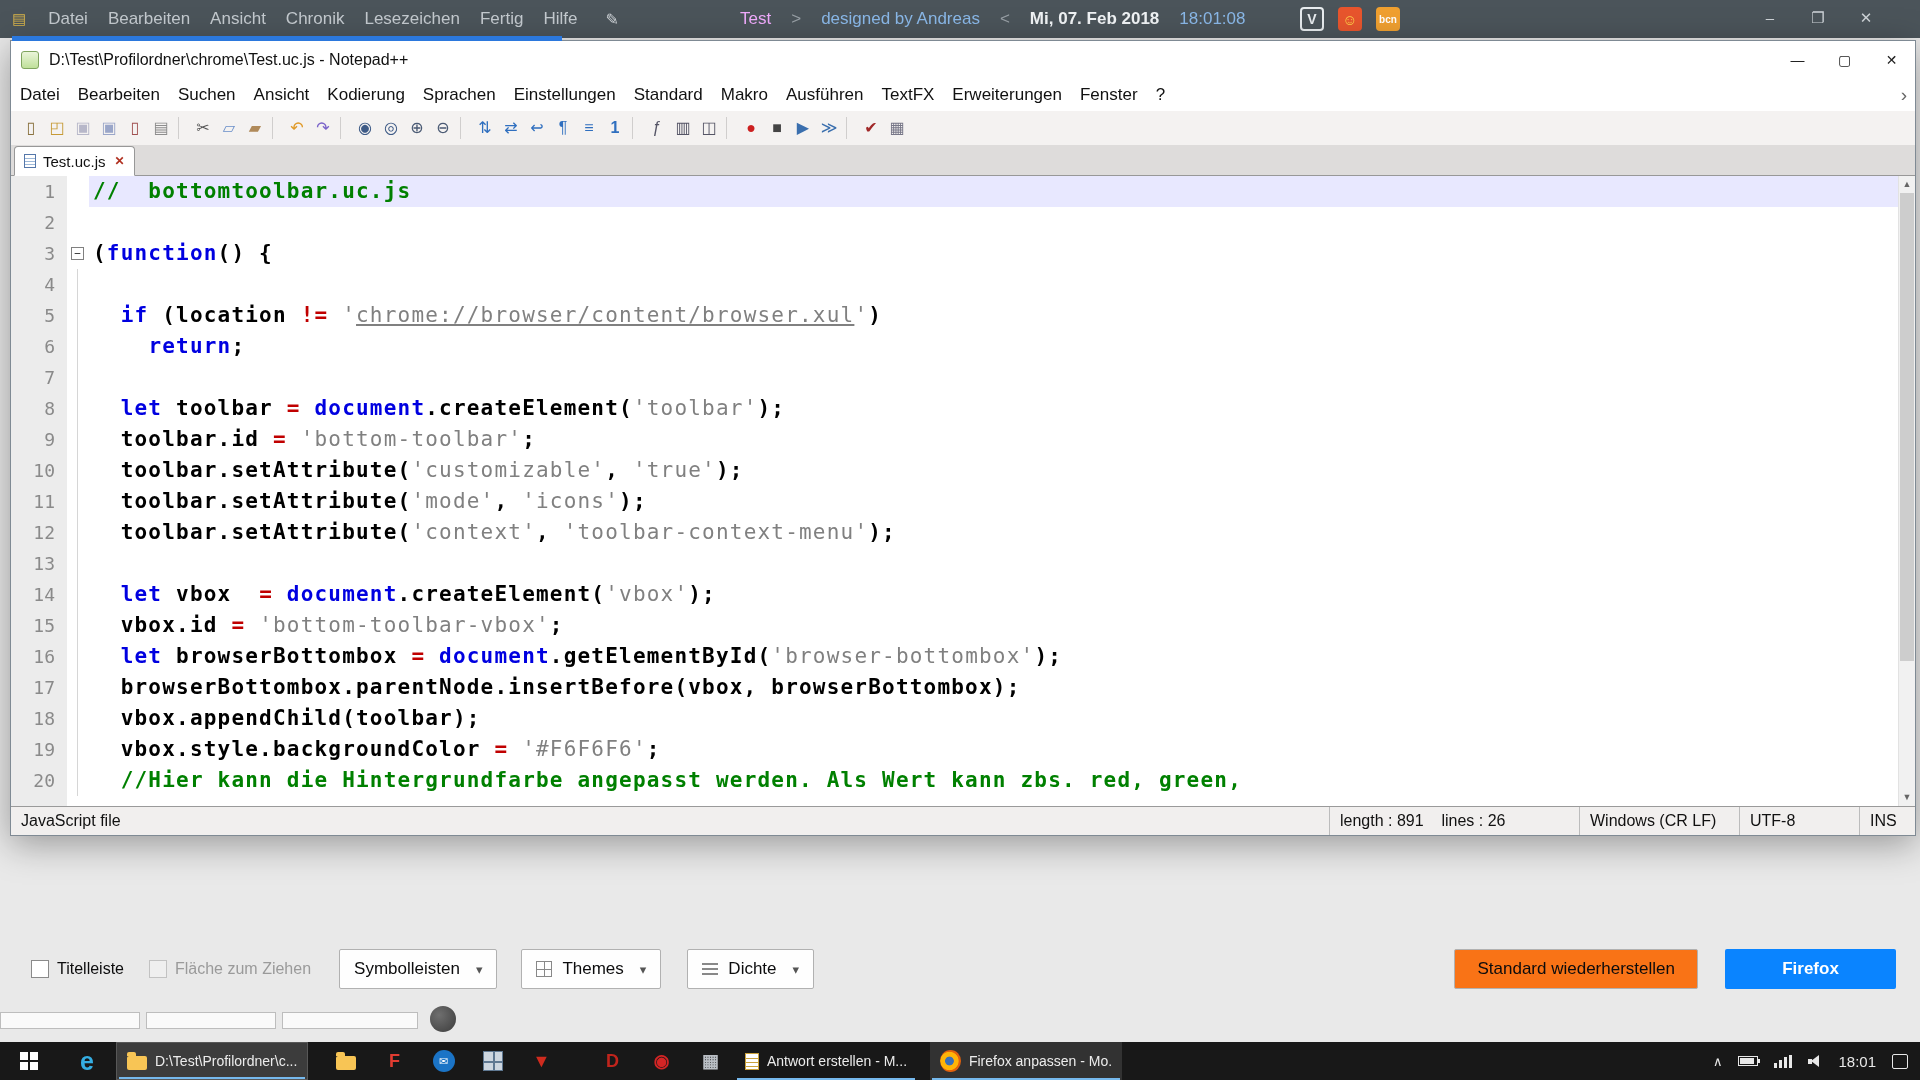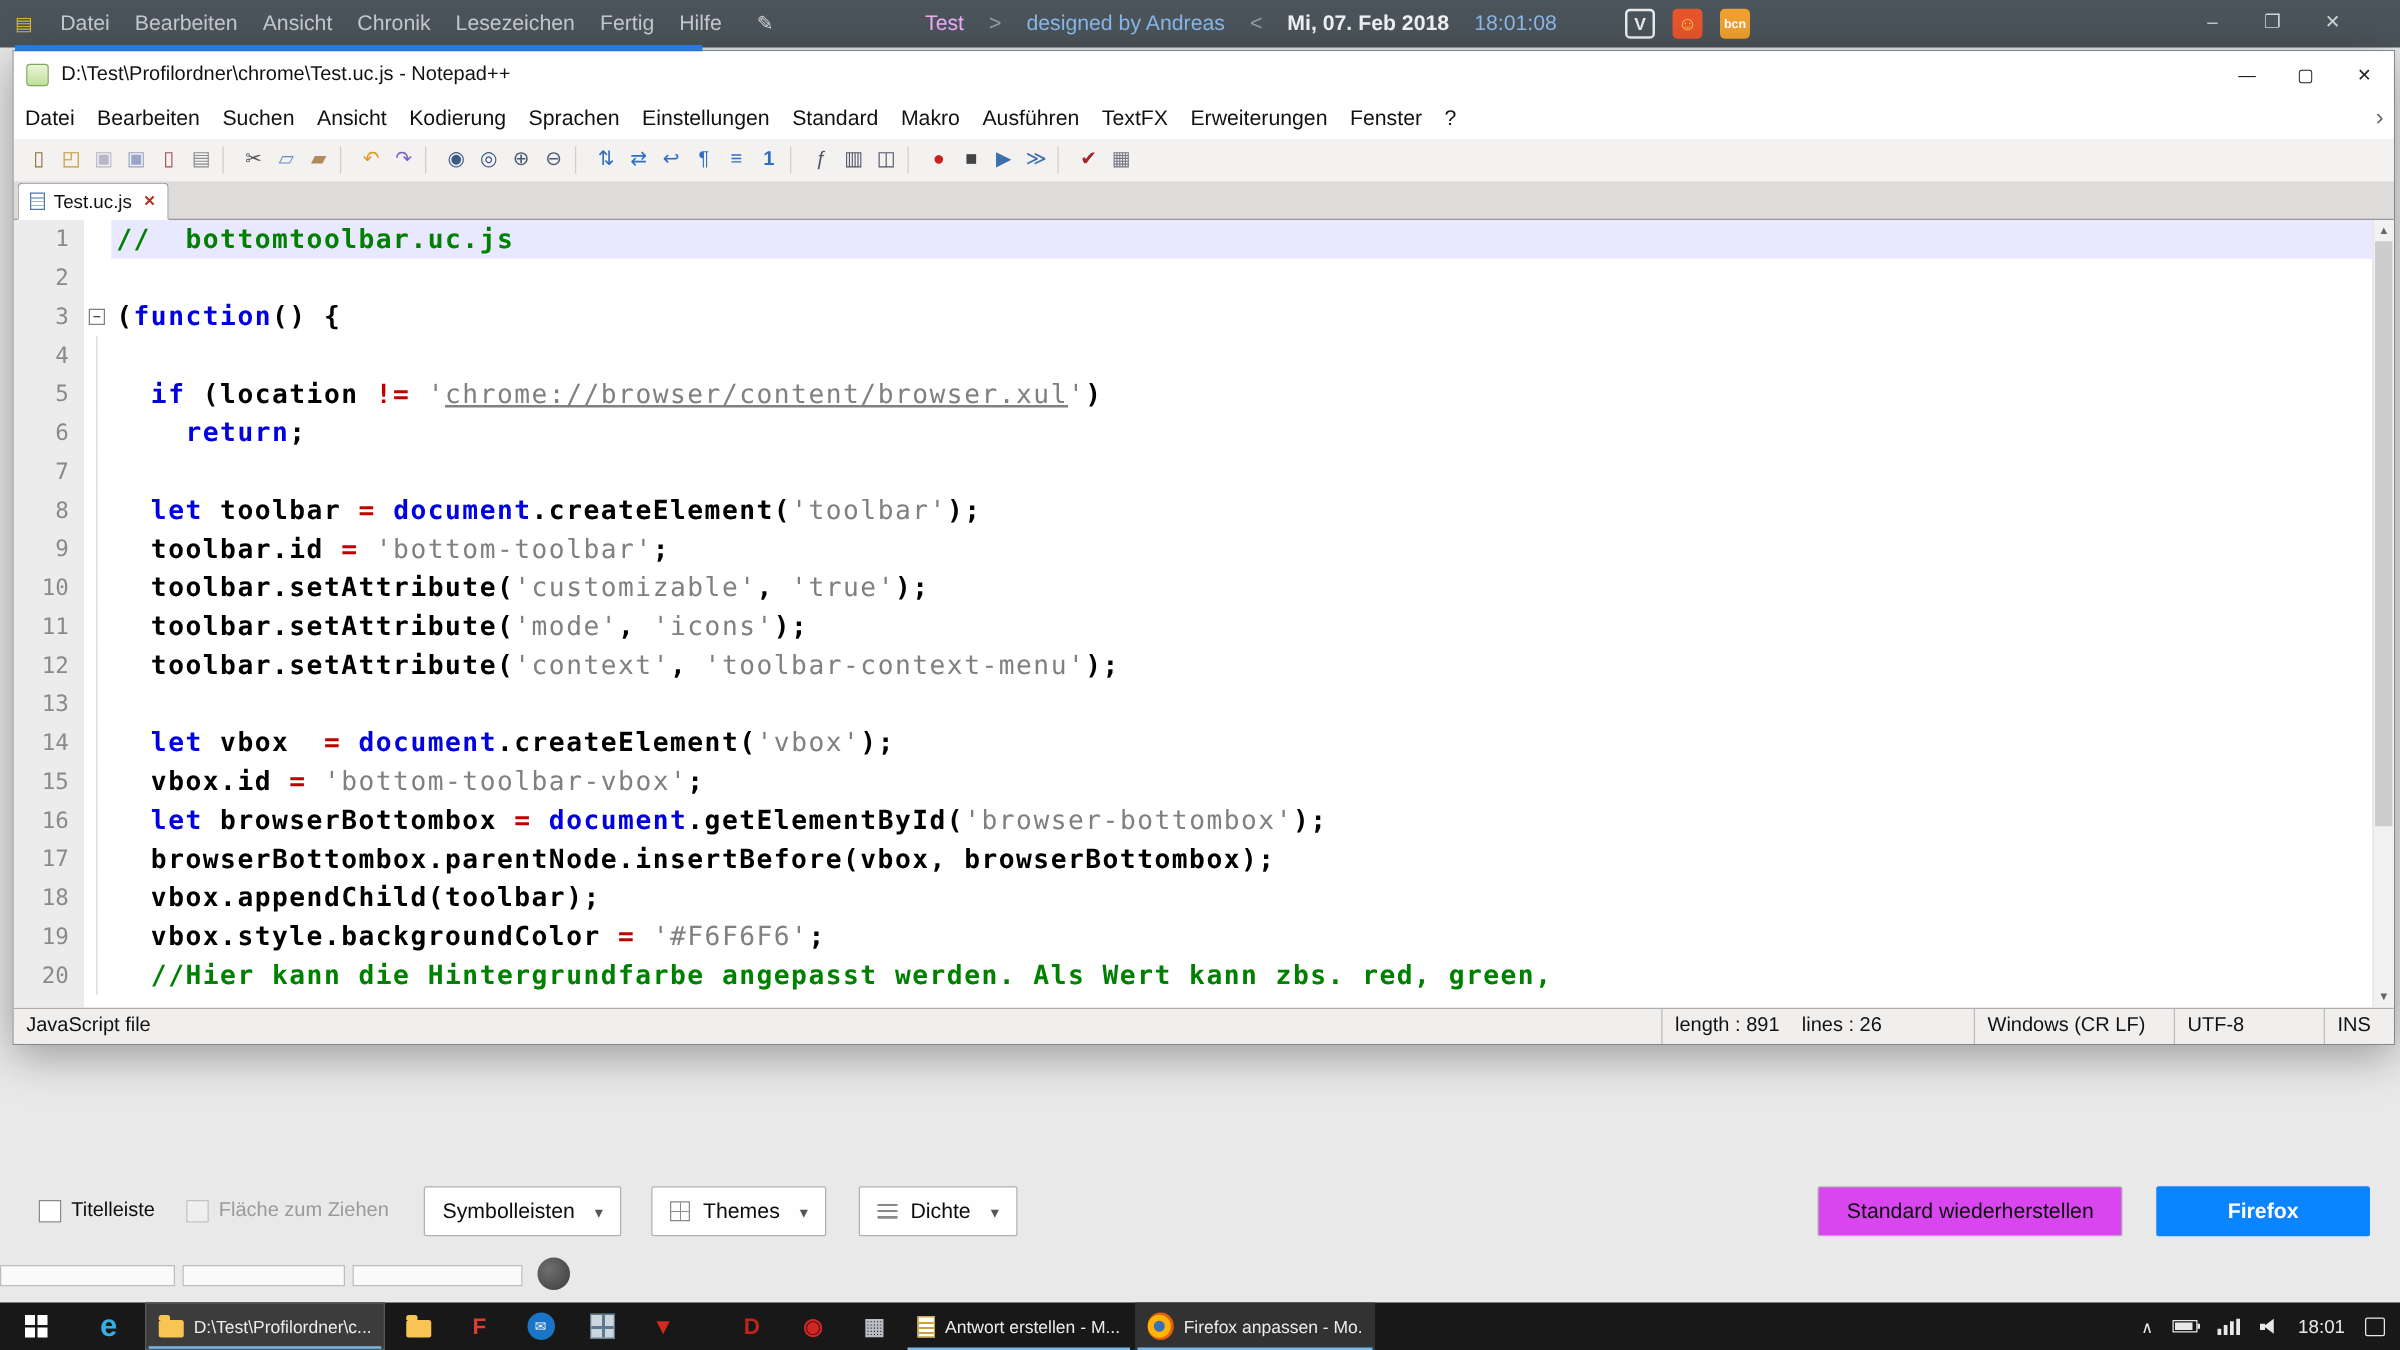--- a/index.html
+++ b/index.html
@@ -88,37 +88,37 @@
 .chk-group.disabled{margin-left:25px}
 .chk-group.disabled .chk{border-color:#c2c2c2;background:#efefef}
 .chk-group.disabled .chk-label{color:#9a9a9a}
 .dd{height:40px;background:#fefefe;border:1px solid #b1b1b1;border-radius:2px;display:flex;align-items:center;padding:0 14px;font-size:17px;color:#0c0c0d}
 .dd .caret{margin-left:16px;color:#555;font-size:13px}
 .dd-toolbars{margin-left:28px}
 .dd-themes{margin-left:24px}
 .dd-density{margin-left:26px}
 .dd-icon-grid{width:16px;height:16px;margin-right:10px;border:1px solid #888;background-image:linear-gradient(90deg,transparent 7px,#888 7px 8px,transparent 8px),linear-gradient(transparent 7px,#888 7px 8px,transparent 8px)}
 .dd-icon-lines{width:16px;height:12px;margin-right:10px;background:repeating-linear-gradient(#888 0 2px,transparent 2px 5px)}
-.btn-restore{margin-left:auto;height:40px;padding:0 22px;background:#d946ef;border:1px solid #b1b1b1;border-radius:2px;font-size:17px;color:#0c0c0d;display:flex;align-items:center;margin-right:27px}
+.btn-restore{margin-left:auto;height:40px;padding:0 22px;background:#f97316;border:1px solid #b1b1b1;border-radius:2px;font-size:17px;color:#0c0c0d;display:flex;align-items:center;margin-right:27px}
 .btn-done{height:40px;width:171px;background:#0a84ff;border:none;border-radius:2px;color:#fff;font-size:17px;font-weight:bold;display:flex;align-items:center;justify-content:center;margin-right:24px}
 
 
 .skel{position:absolute;top:1012px;height:17px;border:1px solid #bdbdbd;background:#fafafa;z-index:1}
 .skel-1{left:0;width:140px}
 .skel-2{left:146px;width:130px}
 .skel-3{left:282px;width:136px}
 .skel-badge{position:absolute;left:430px;top:1006px;width:26px;height:26px;border-radius:50%;background:radial-gradient(circle at 35% 35%,#6f6f6f,#3c3c3c);z-index:1}
 
 
 .taskbar{position:absolute;left:0;bottom:0;width:1920px;height:38px;background:#181818;display:flex;align-items:stretch;z-index:4}
 .tk-start,.tk-edge{width:58px;display:flex;align-items:center;justify-content:center}
 .win-logo{display:grid;grid-template-columns:8px 8px;grid-template-rows:8px 8px;gap:2px}
 .win-logo i{background:#fff;display:block}
 .edge-e{font-size:25px;font-weight:bold;color:#35aee3}
-.tk-task{display:flex;align-items:center;padding:13px 10px;max-width:192px;position:relative;margin-right:2px}
+.tk-task{display:flex;align-items:center;padding:13px 10px;max-width:192px;position:relative;margin-right:13px}
 .tk-task .lbl{color:#ececec;font-size:14px;margin-left:8px;white-space:nowrap;overflow:hidden}
 .tk-task .under{position:absolute;left:2px;right:2px;bottom:0;height:2px;background:#76b9ed}
 .tk-task.primary{background:#3c3c3c;border:1px solid #585858}
 .tk-task.lit{background:#323232}
 .tk-btn{width:49px;display:flex;align-items:center;justify-content:center}
 .ic-gapspacer{width:22px}
 .ic-folder{width:20px;height:14px;background:#f8c555;border-radius:2px;position:relative;margin-top:4px}
 .ic-folder::before{content:"";position:absolute;top:-4px;left:0;width:9px;height:4px;background:#f8c555;border-radius:2px 2px 0 0}
 .ic-page{width:14px;height:17px;background:#fff;border:1px solid #caa23c;background-image:linear-gradient(transparent 4px,#caa23c 4px 5px,transparent 5px 8px,#caa23c 8px 9px,transparent 9px 12px,#caa23c 12px 13px,transparent 13px)}
 .ic-ff{width:22px;height:22px;border-radius:50%;background:radial-gradient(circle at 45% 50%,#3b6fb6 0 25%,#ffb407 30% 55%,#e3610c 60% 100%)}

